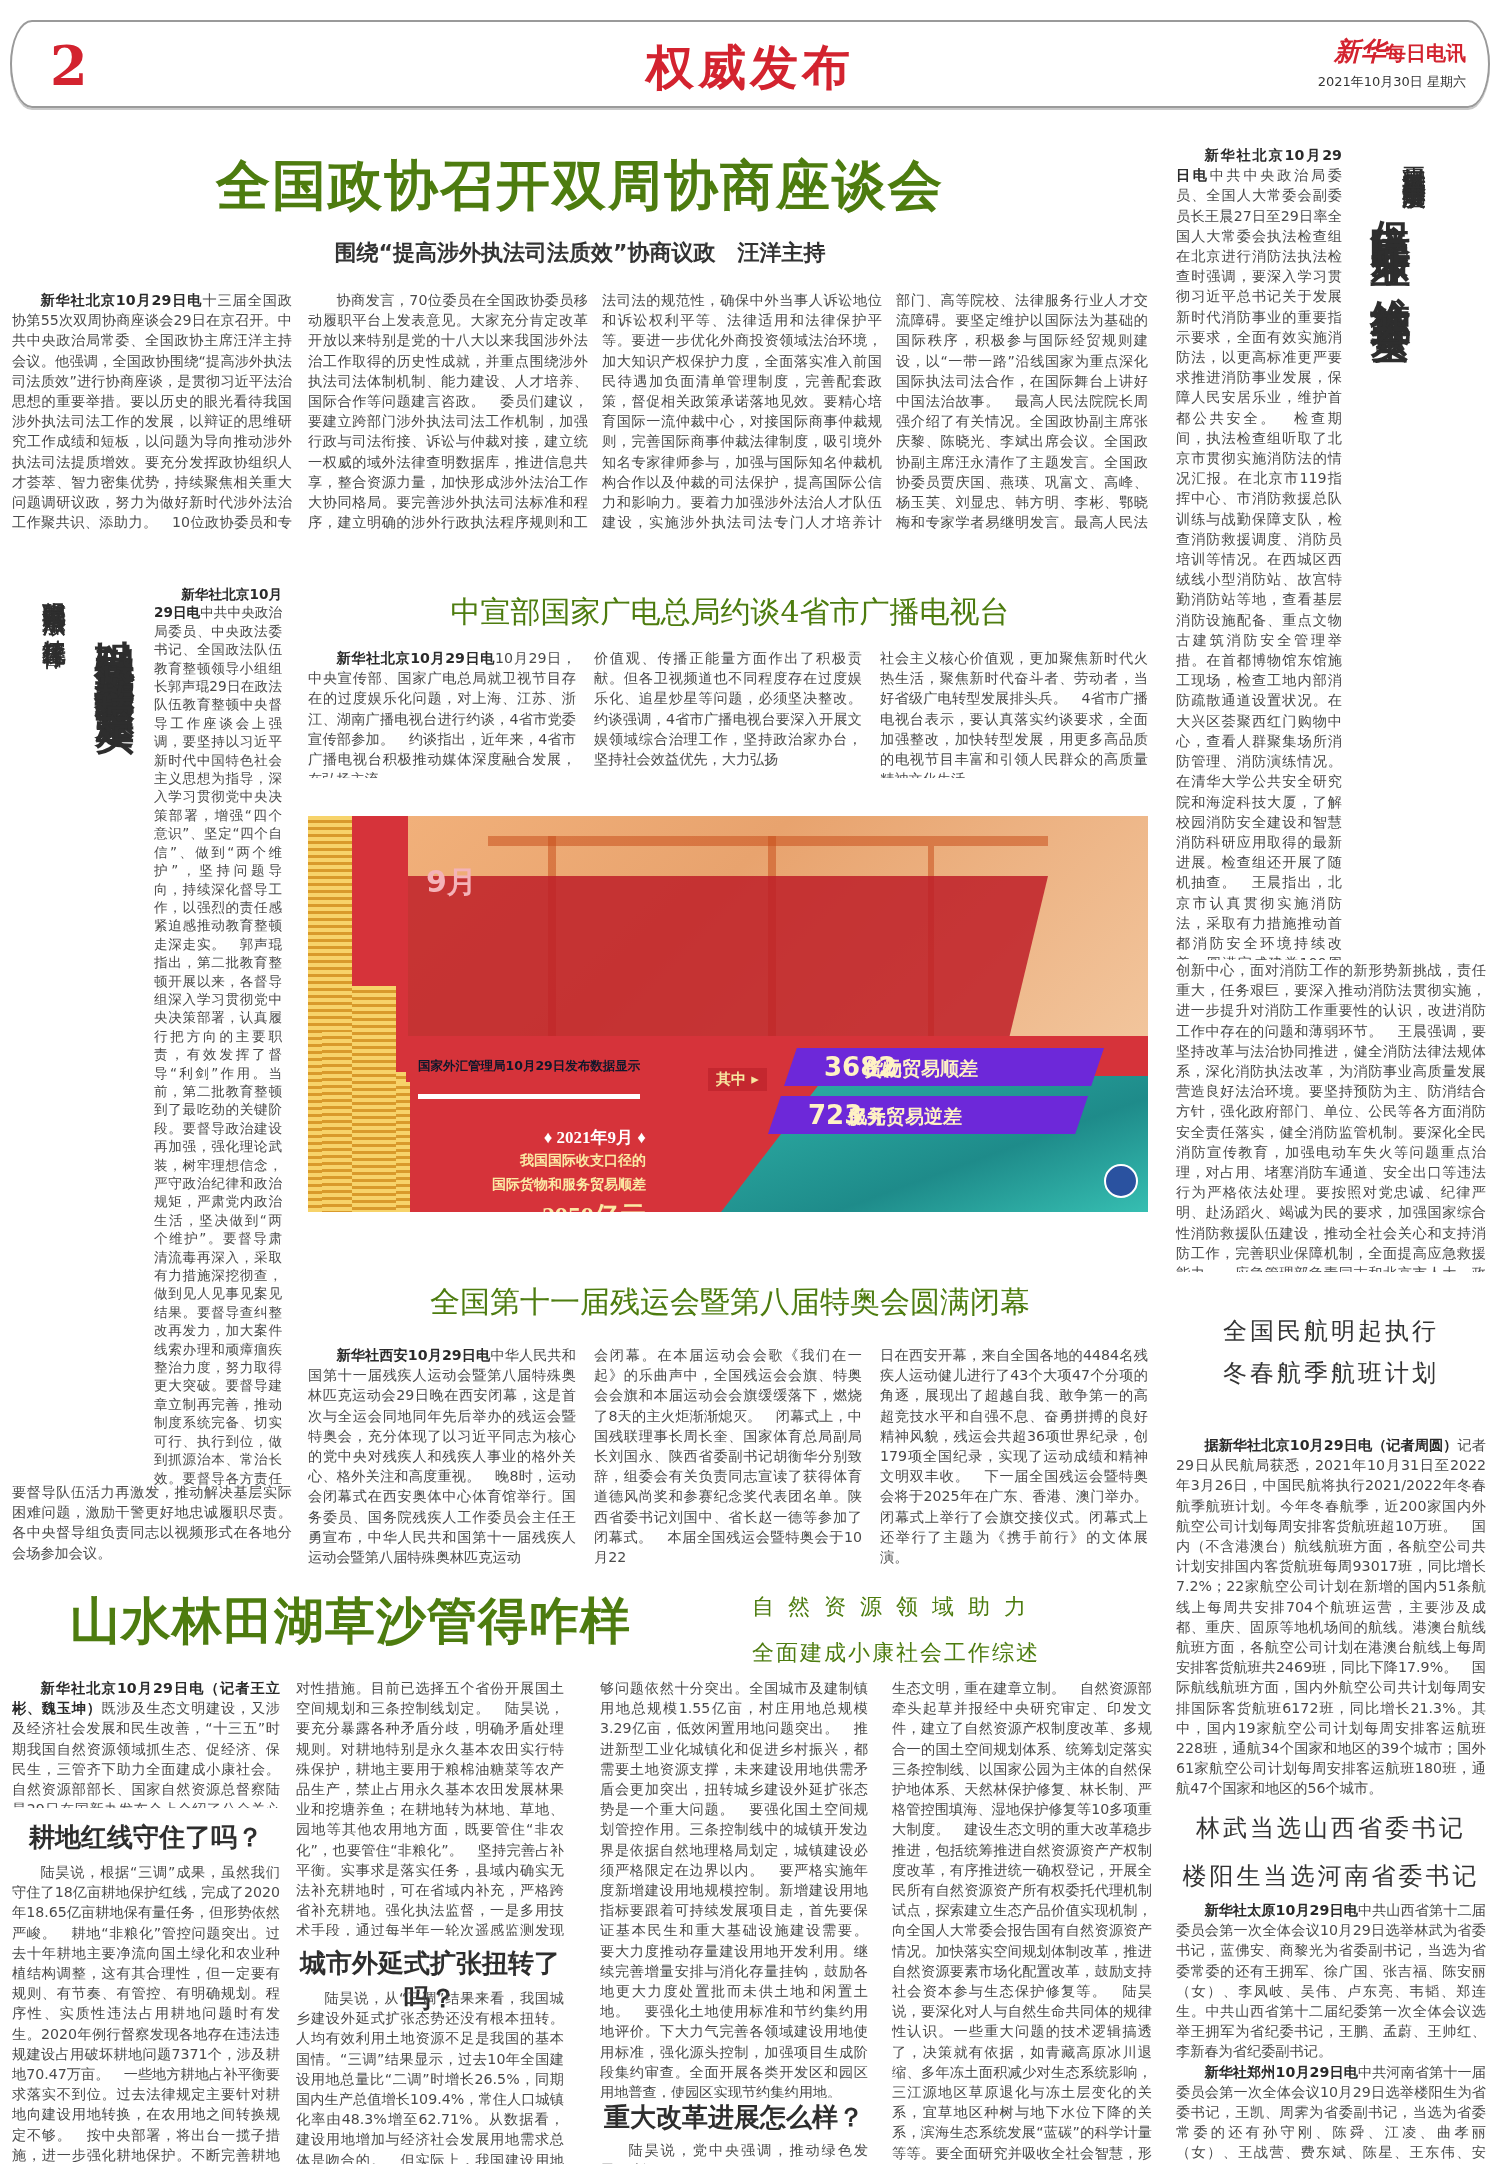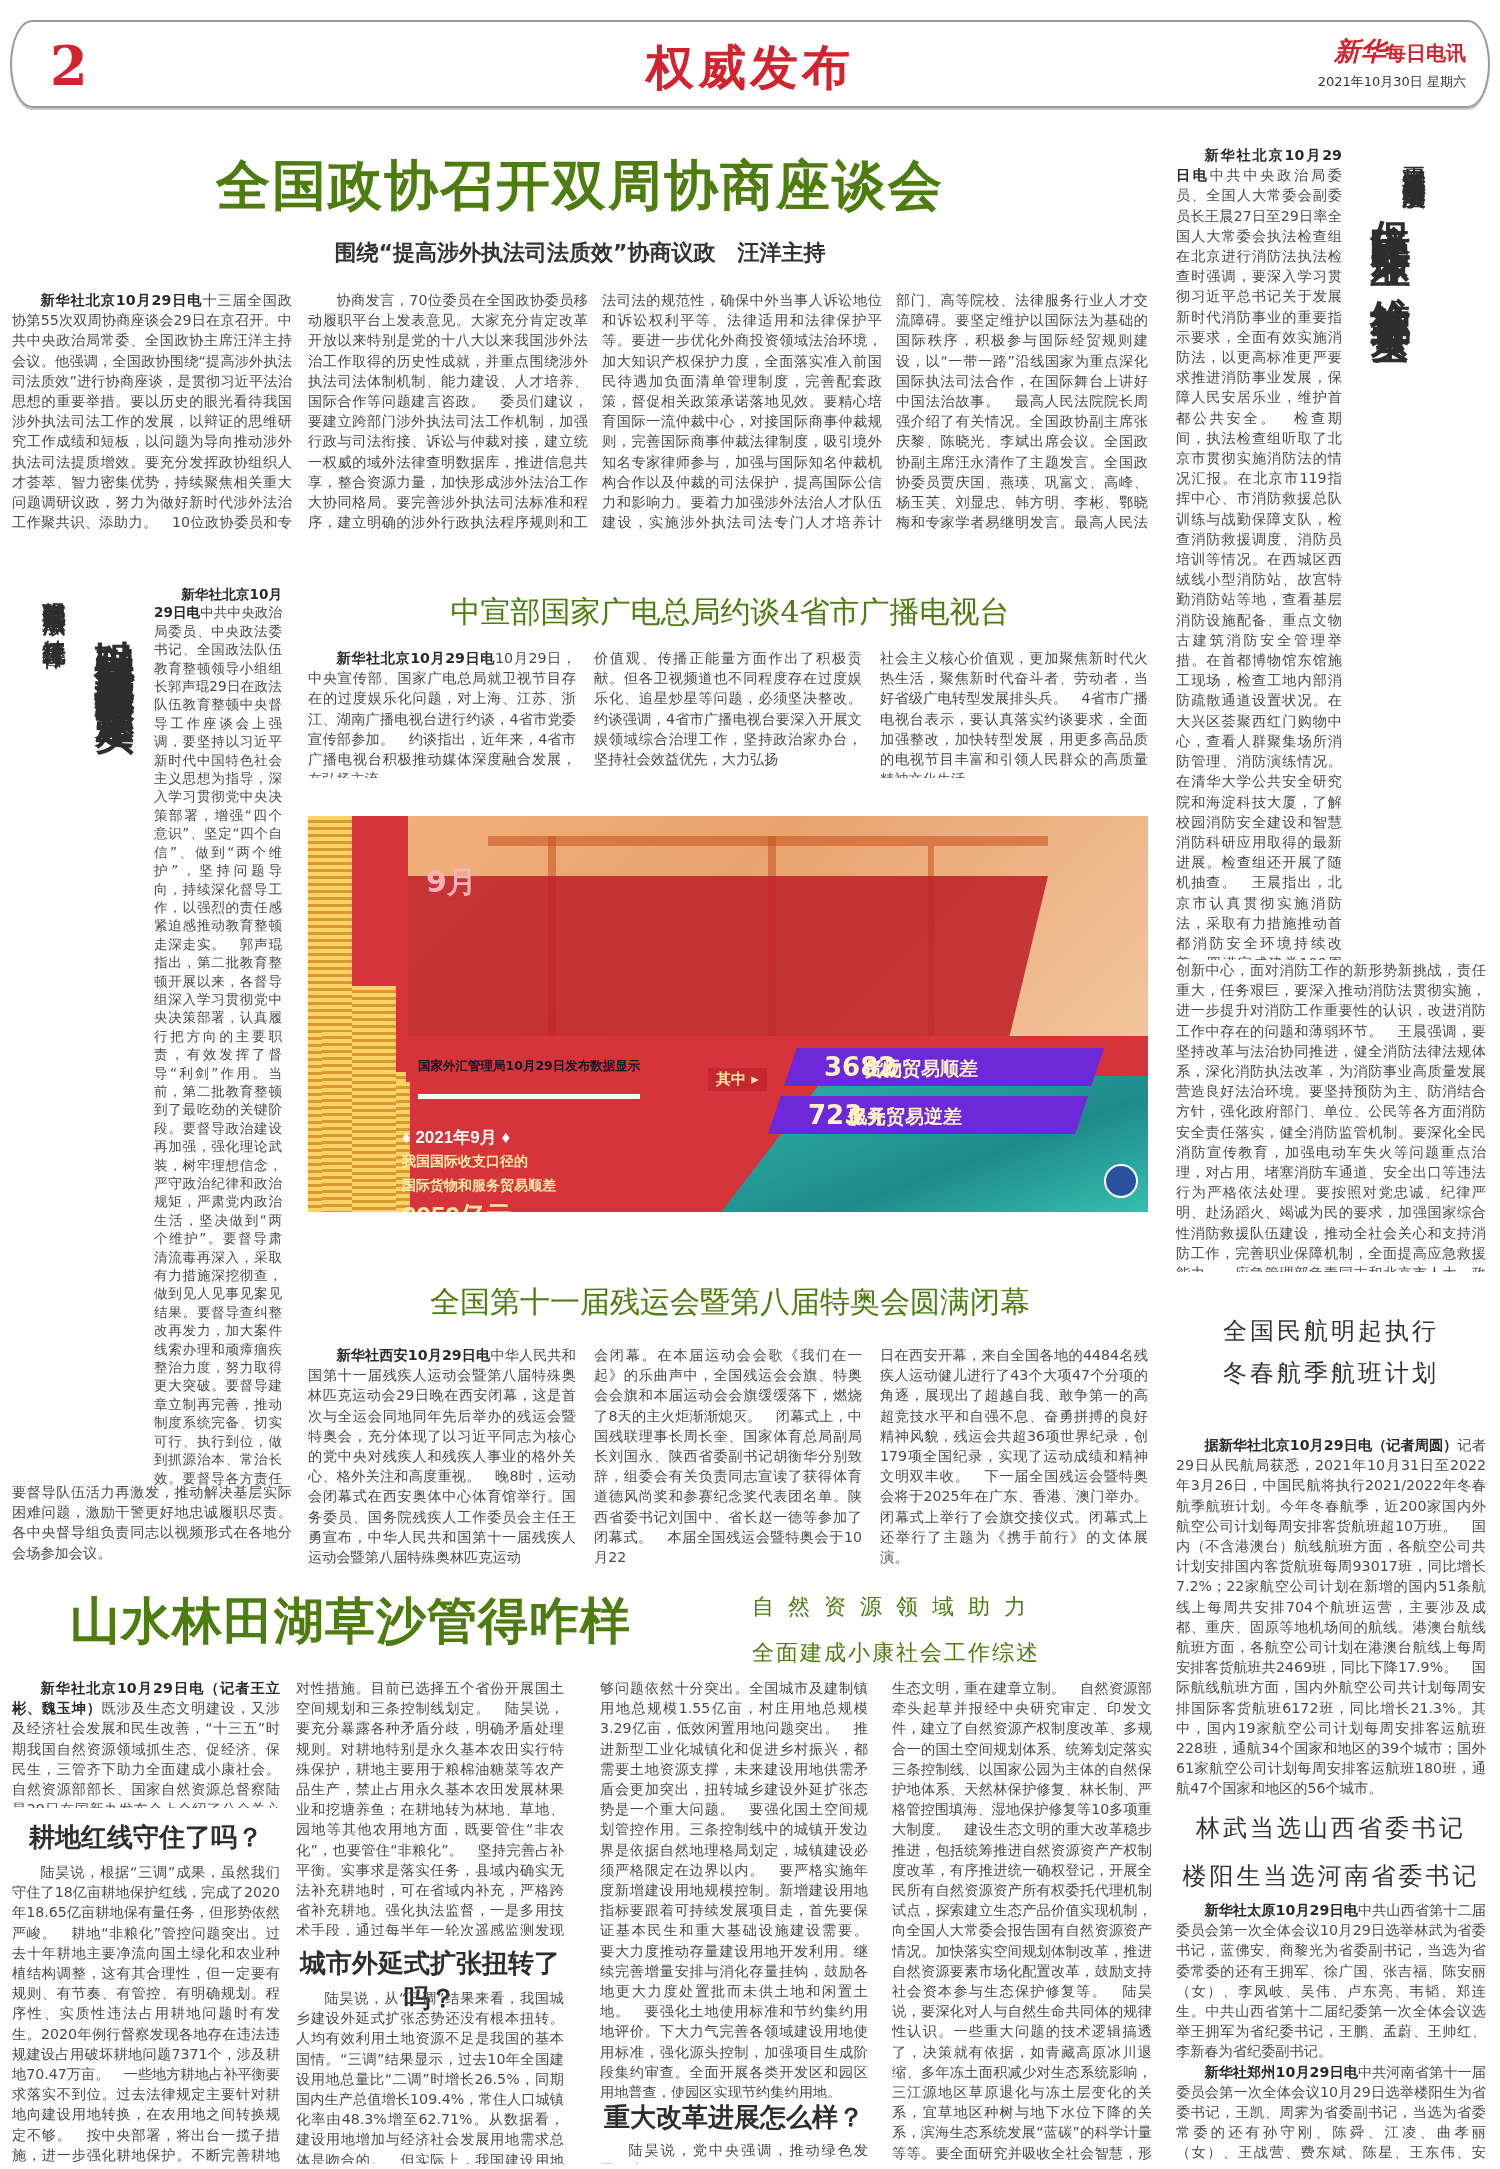--- a/index.html
+++ b/index.html
@@ -42,21 +42,21 @@
     background: rgba(190,30,40,0.85); clip-path: polygon(0 0, 100% 0, 94% 100%, 0 100%); }
   .info .m9 { position: absolute; left: 118px; top: 46px; font-size: 30px; font-weight: bold; color: #f4b3b8; font-family: "DejaVu Sans", sans-serif; }
   .info .title { position: absolute; left: 124px; top: 92px; font-size: 34px; line-height: 46px; font-weight: bold; color: #fbe9a4; font-family: "DejaVu Sans", sans-serif; }
   .info .src { position: absolute; left: 110px; top: 242px; font-size: 12.5px; font-weight: bold; color: #0f172a; border-bottom: 5px solid #ffffff; padding-bottom: 19px; font-family: "DejaVu Sans", sans-serif; }
   .info .teal { position: absolute; left: 410px; top: 260px; width: 430px; height: 140px;
     background: linear-gradient(160deg, #2fb3a9, #1e8b8a 60%, #37c0b3); clip-path: polygon(25% 0, 100% 0, 100% 100%, 0 100%); }
   .info .qz { position: absolute; left: 400px; top: 252px; font-size: 15px; font-weight: bold; color: #f7e6a0; background: #c4272f; padding: 2px 8px; font-family: "DejaVu Sans", sans-serif; }
   .info .bar { position: absolute; height: 38px; background: #6d28d9; clip-path: polygon(4% 0, 100% 0, 96% 100%, 0 100%); }
   .info .bar span { position: absolute; left: 40px; top: 4px; font-size: 19px; font-weight: bold; color: #fff2c4; white-space: nowrap; font-family: "DejaVu Sans", sans-serif; }
   .info .bar b { font-size: 26px; }
-  .info .left-block { position: absolute; left: 94px; top: 310px; width: 220px; text-align: left; color: #fbe9a4; font-weight: bold; font-family: Liberation Sans, sans-serif; }
+  .info .left-block { position: absolute; left: 118px; top: 310px; width: 220px; text-align: right; color: #fbe9a4; font-weight: bold; font-family: Liberation Serif, serif; }
   .info .left-block .yr { font-size: 17px; color: #fff; }
   .info .left-block .t { font-size: 14px; line-height: 24px; }
   .info .left-block .big { font-size: 26px; margin-top: 2px; }
   .info .badge { position: absolute; right: 10px; bottom: 14px; width: 34px; height: 34px; border-radius: 50%; background: #2a52a0; border: 2px solid #fff; }
 </style>
 </head>
 <body>
 
 <div class="abs masthead">
   <div class="abs page-num">2</div>

